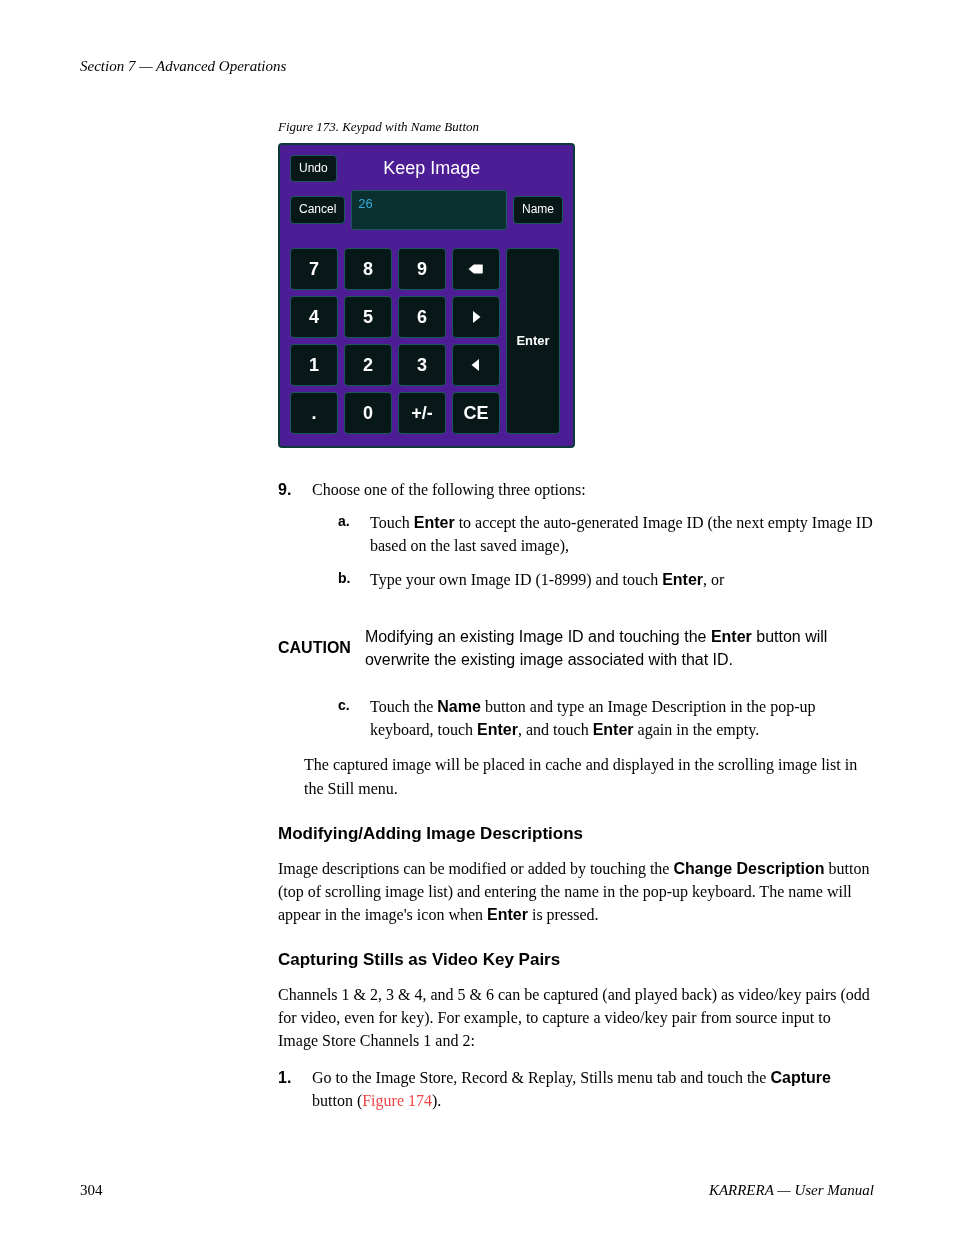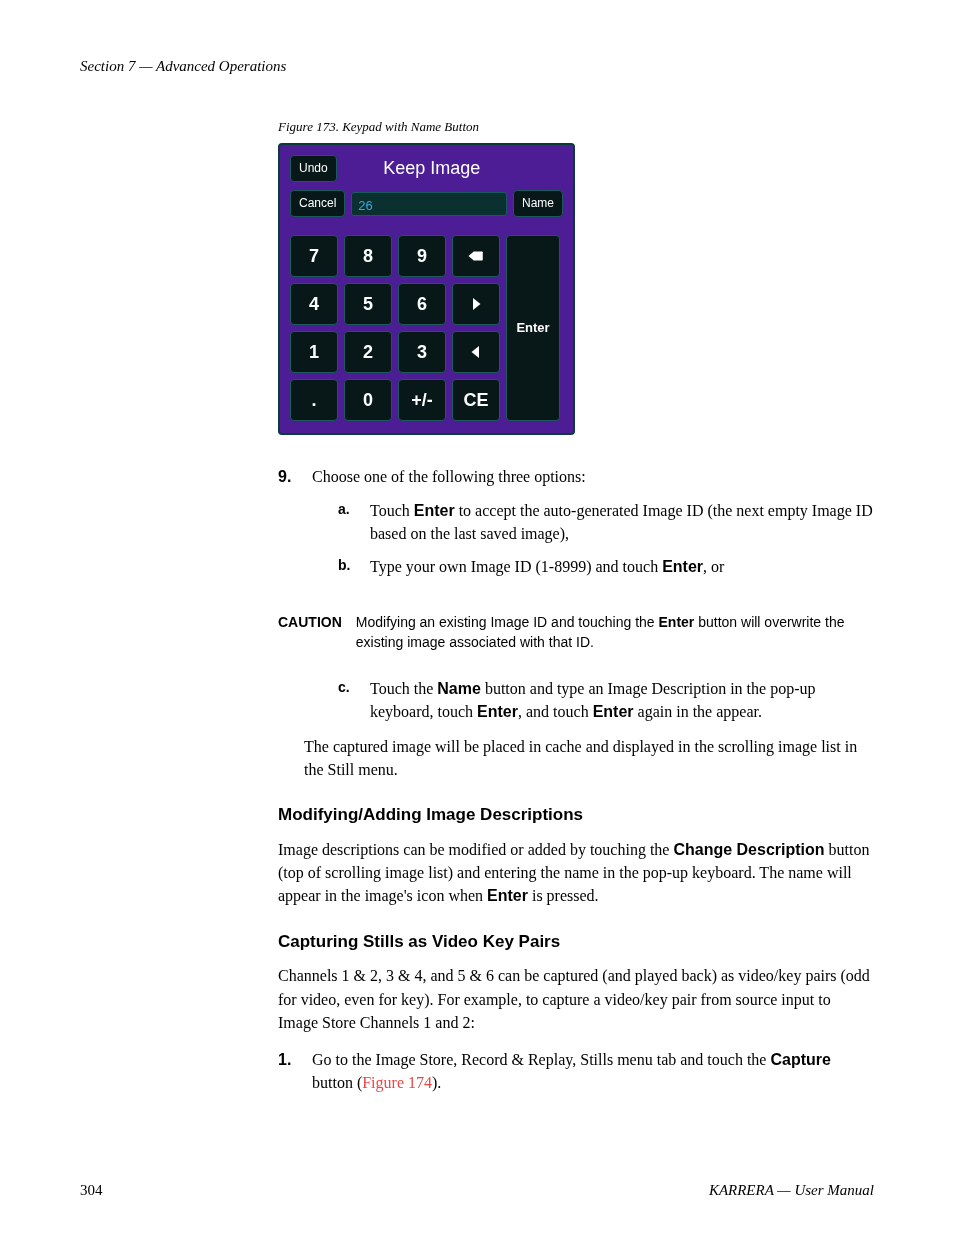--- a/index.html
+++ b/index.html
@@ -63,21 +63,21 @@
   }
   .kp-input {
     flex: 1;
     background: #0a3030;
     border: 1px solid #1a5a5a;
     border-radius: 3px;
     color: #3ad;
     font-family: Arial, Helvetica, sans-serif;
     font-size: 13px;
     padding: 4px 6px;
-    height: 24px;
+    height: 40px;
   }
   .kp-grid { display: flex; gap: 6px; }
   .kp-left {
     display: grid;
     grid-template-columns: repeat(4, 48px);
     grid-template-rows: repeat(4, 42px);
     gap: 6px;
   }
   .kp-key {
     background: #081818;
@@ -127,21 +127,22 @@
     font-family: Arial, Helvetica, sans-serif;
     font-weight: bold;
     font-size: 14px;
     min-width: 18px;
   }
   .caution-row {
     display: flex;
     gap: 14px;
     margin: 24px 0;
     font-family: Arial, Helvetica, sans-serif;
-    font-size: 14px;
+    font-size: 16px;
+    align-items: center;
   }
   .b-sans { font-family: Arial, Helvetica, sans-serif; font-weight: bold; }
   .para { margin: 12px 0 12px 26px; }
   .sect-h {
     font-family: Arial, Helvetica, sans-serif;
     font-weight: bold;
     font-size: 17px;
     margin: 22px 0 10px 0;
   }
   .body-p { margin-bottom: 14px; }
@@ -231,21 +232,21 @@
       </div>
     </div>
 
     <div class="caution-row">
       <div class="b-sans">CAUTION</div>
       <div><span>Modifying an existing Image ID and touching the </span><span class="b-sans">Enter</span><span> button will overwrite the existing image associated with that ID.</span></div>
     </div>
 
     <div class="sub" style="margin-left:60px">
       <div class="sub-num">c.</div>
-      <div><span>Touch the </span><span class="b-sans">Name</span><span> button and type an Image Description in the pop-up keyboard, touch </span><span class="b-sans">Enter</span><span>, and touch </span><span class="b-sans">Enter</span><span> again in the appear.</span></div>
+      <div><span>Touch the </span><span class="b-sans">Name</span><span> button and type an Image Description in the pop-up keyboard, touch </span><span class="b-sans">Enter</span><span>, and touch </span><span class="b-sans">Enter</span><span> again in the empty.</span></div>
     </div>
 
     <div class="para">The captured image will be placed in cache and displayed in the scrolling image list in the Still menu.</div>
   </div>
 
   <div class="sect-h">Modifying/Adding Image Descriptions</div>
   <div class="body-p"><span>Image descriptions can be modified or added by touching the </span><span class="b-sans">Change Description</span><span> button (top of scrolling image list) and entering the name in the pop-up keyboard. The name will appear in the image's icon when </span><span class="b-sans">Enter</span><span> is pressed.</span></div>
 
   <div class="sect-h">Capturing Stills as Video Key Pairs</div>
   <div class="body-p">Channels 1 &amp; 2, 3 &amp; 4, and 5 &amp; 6 can be captured (and played back) as video/key pairs (odd for video, even for key). For example, to capture a video/key pair from source input to Image Store Channels 1 and 2:</div>

